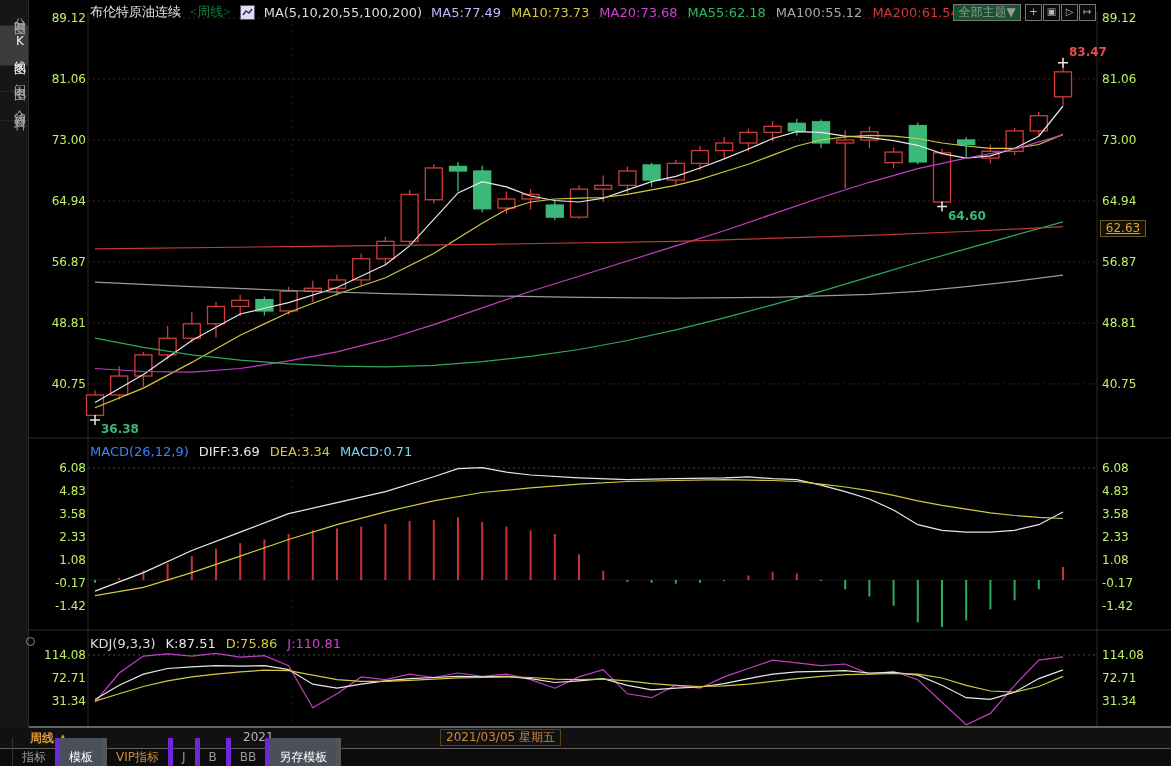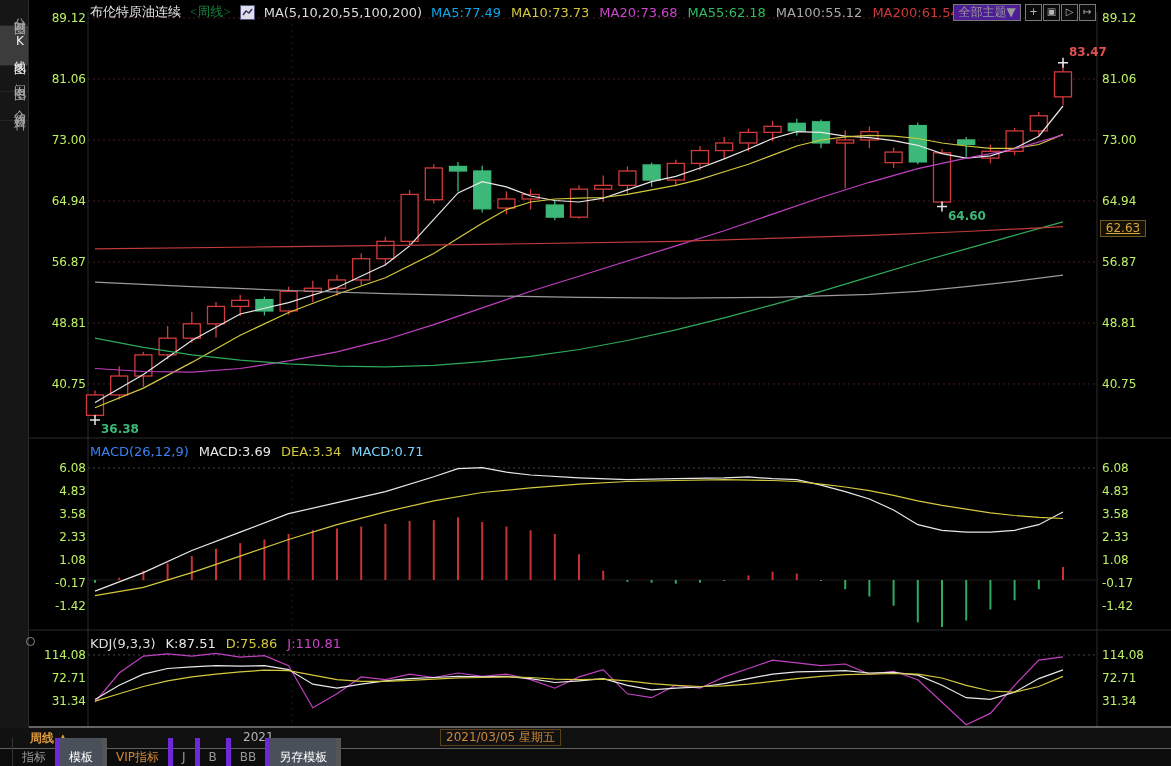--- a/index.html
+++ b/index.html
@@ -11,21 +11,21 @@
              color:#a8a8a8;font-size:12px;letter-spacing:3px;padding:8px 0;margin:0 auto;
              border-bottom:1px solid #242424;cursor:pointer;}
   .side-item.sel{background:#3c3c3c;color:#f0f0f0;}
   #hdr{left:90px;top:3px;height:18px;display:flex;align-items:center;gap:9px;white-space:nowrap;font-size:13px;}
   .hdr-title{color:#e8e8e8;}
   .hdr-period{color:#15803d;font-family:Liberation Serif, serif;}
   .hdr-icon{width:13px;height:13px;border:1px solid #557;background:#dde;display:inline-block;position:relative;}
   .hdr-icon svg{position:absolute;left:0;top:0;}
   .hdr-cfg{color:#dcdcdc;}
   #theme-btn{left:953px;top:4px;width:66px;height:15px;line-height:15px;text-align:center;
-             border:1px solid #787878;color:#9a9a9a;font-size:12px;cursor:pointer;background:#4c1d95;}
+             border:1px solid #787878;color:#9a9a9a;font-size:12px;cursor:pointer;background:#14532d;}
   .tool-ic{top:4px;width:15px;height:15px;line-height:14px;text-align:center;border:1px solid #787878;
            color:#b8b8b8;font-size:10px;cursor:pointer;background:#0a0a0a;}
   .axis{color:#bef264;font-size:12px;line-height:14px;white-space:nowrap;}
   .axis.left{width:52px;text-align:right;}
   .hdr-row{display:flex;gap:10px;align-items:center;white-space:nowrap;font-size:13px;}
   #price-marker{left:1100px;width:44px;height:15px;border:1px solid #6b5b22;background:#141002;
                 color:#d8a43c;text-align:center;line-height:15px;font-size:12px;text-decoration:underline;}
   .anno{position:absolute;font-size:12px;white-space:nowrap;}
   #tl-bar{left:0;top:728px;width:1171px;height:20px;background:#111;}
   #tl-period{left:30px;top:730px;color:#e09a3a;font-weight:bold;cursor:pointer;}
@@ -211,21 +211,21 @@
 <div id="hdr" class="abs">
   <span class="hdr-title">布伦特原油连续</span>
   <span class="hdr-period">&lt;周线&gt;</span>
   <span class="hdr-icon">
       <svg width="13" height="13">
         <polyline points="2,9 5,5 8,7 11,3" fill="none" stroke="#335" stroke-width="1.5"></polyline>
       </svg>
     </span>
   <span class="hdr-cfg">MA(5,10,20,55,100,200)</span>
   <span id="ma-values" class="hdr-row">
-      <div style="color: #0ea5e9;">MA5:77.49</div>
+      <div style="color: #c4b5fd;">MA5:77.49</div>
       <div style="color: rgb(211, 200, 62);">MA10:73.73</div>
       <div style="color: rgb(204, 68, 204);">MA20:73.68</div>
       <div style="color: rgb(47, 187, 95);">MA55:62.18</div>
       <div style="color: rgb(168, 168, 168);">MA100:55.12</div>
       <div style="color: rgb(204, 58, 58);">MA200:61.54</div>
     </span>
 </div>
 
 <div id="theme-btn" class="abs">全部主题▼</div>
 <div id="toolbar"></div>
@@ -268,21 +268,21 @@
     <div class="abs axis right" style="left: 1102px; top: 671.2px;">72.71</div>
     <div class="abs axis left" style="left: 34px; top: 694.45px;">31.34</div>
     <div class="abs axis right" style="left: 1102px; top: 694.45px;">31.34</div>
   </div>
 
 <div id="price-marker" class="abs" style="top: 220.423px;">62.63</div>
 
 <div class="abs hdr-row" style="left:90px;top:444px">
   <span style="color:#3b82f6">MACD(26,12,9)</span>
   <span id="macd-values" class="hdr-row">
-      <div style="color: rgb(232, 232, 232);">MACD:3.69</div>
+      <div style="color: rgb(232, 232, 232);">DIFF:3.69</div>
       <div style="color: rgb(211, 200, 62);">DEA:3.34</div>
       <div style="color: #7dd3fc;">MACD:0.71</div>
     </span>
 </div>
 <div class="abs hdr-row" style="left:90px;top:636px">
   <span style="color:#dcdcdc">KDJ(9,3,3)</span>
   <span id="kdj-values" class="hdr-row">
       <div style="color: rgb(232, 232, 232);">K:87.51</div>
       <div style="color: rgb(211, 200, 62);">D:75.86</div>
       <div style="color: rgb(204, 68, 204);">J:110.81</div>

